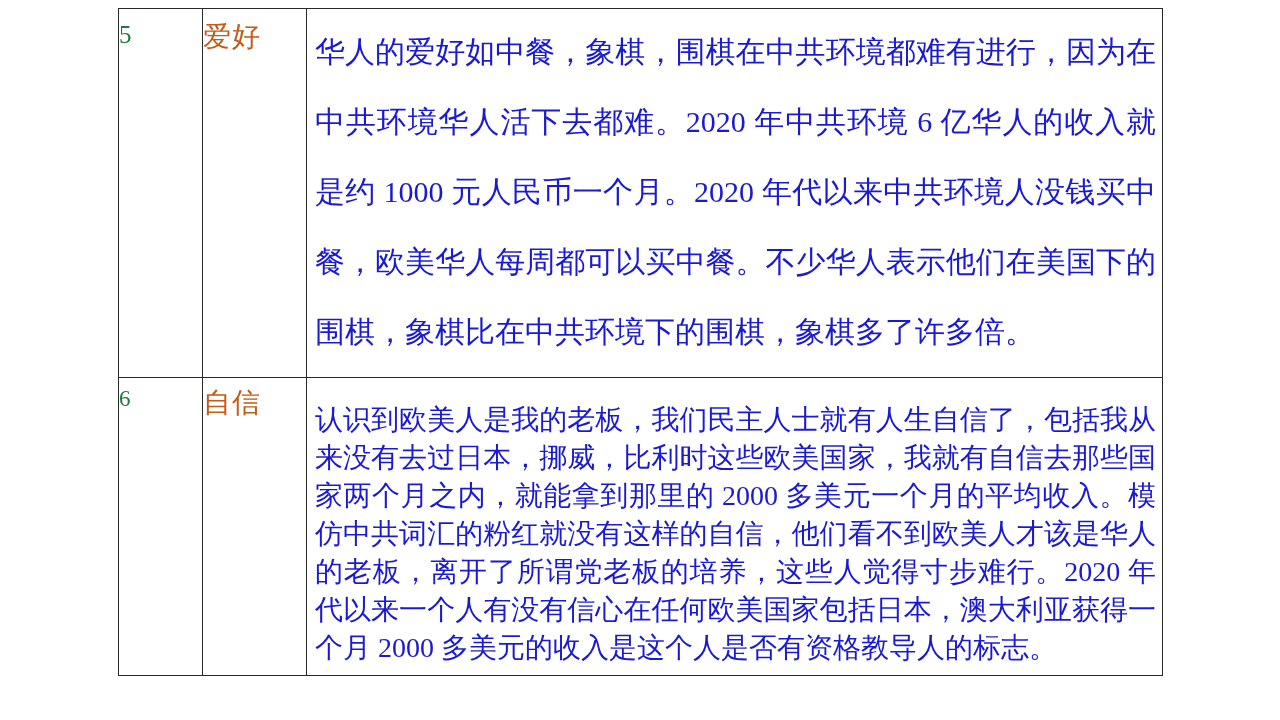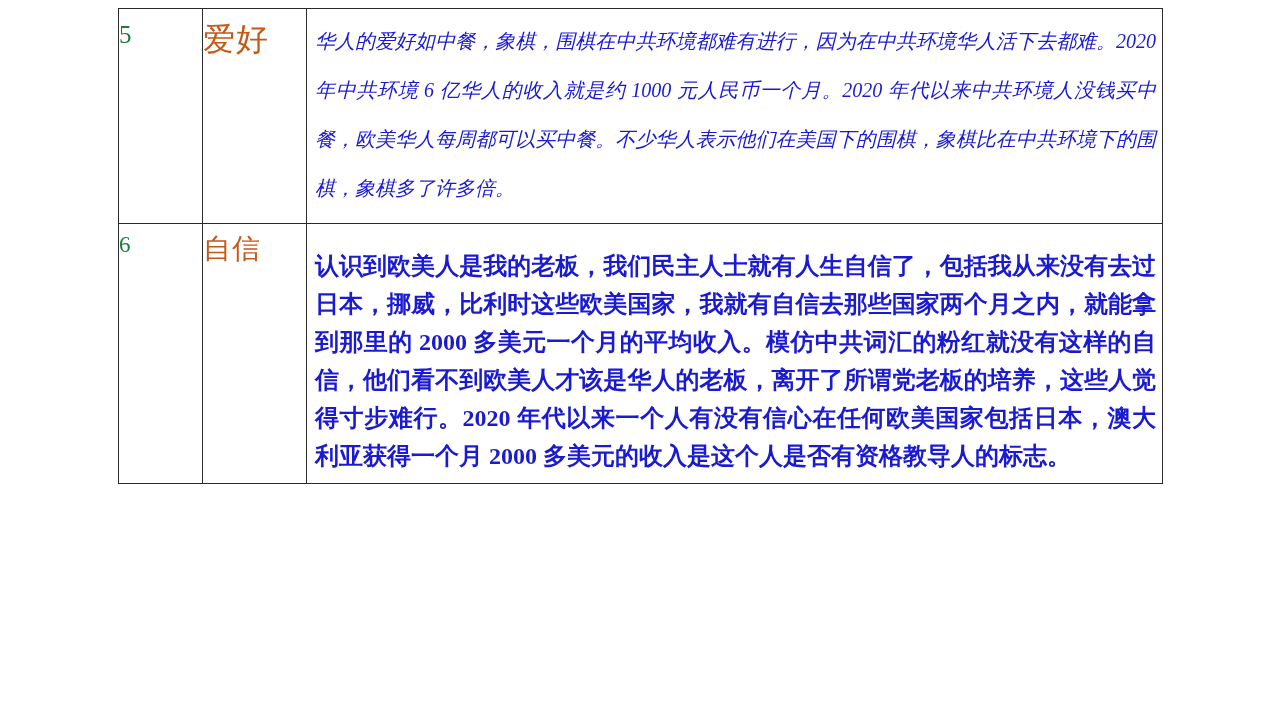--- a/index.html
+++ b/index.html
@@ -51,40 +51,38 @@
     font-family: "Liberation Serif", serif;
     letter-spacing: 1px;
   }
   .cell-body {
     color: #1a1ad0;
     font-family: "Liberation Serif", serif;
   }
 
   
   .row-big .cell-num { font-size: 25px; padding-top: 10px; }
-  .row-big .cell-topic { font-size: 32px; padding-top: 10px; }
+  .row-big .cell-topic { font-size: 28px; padding-top: 10px; }
   .row-big .cell-body {
-    font-size: 20px;
-    line-height: 49px;
+    font-size: 30px;
+    line-height: 70px;
     padding: 8px 6px 10px 8px;
     text-align: justify;
     text-justify: inter-ideograph;
-    font-style: italic;
   }
 
   
   .row-small .cell-num { font-size: 23px; padding-top: 7px; }
   .row-small .cell-topic { font-size: 28px; padding-top: 7px; }
   .row-small .cell-body {
-    font-size: 24px;
+    font-size: 28px;
     line-height: 38px;
     padding: 23px 6px 8px 8px;
     text-align: justify;
     text-justify: inter-ideograph;
-    font-weight: bold;
   }
 
   .body-text { display: block; }
 </style>
 </head>
 <body>
 
 <div class="page">
   <table class="doc-table">
     <colgroup>

